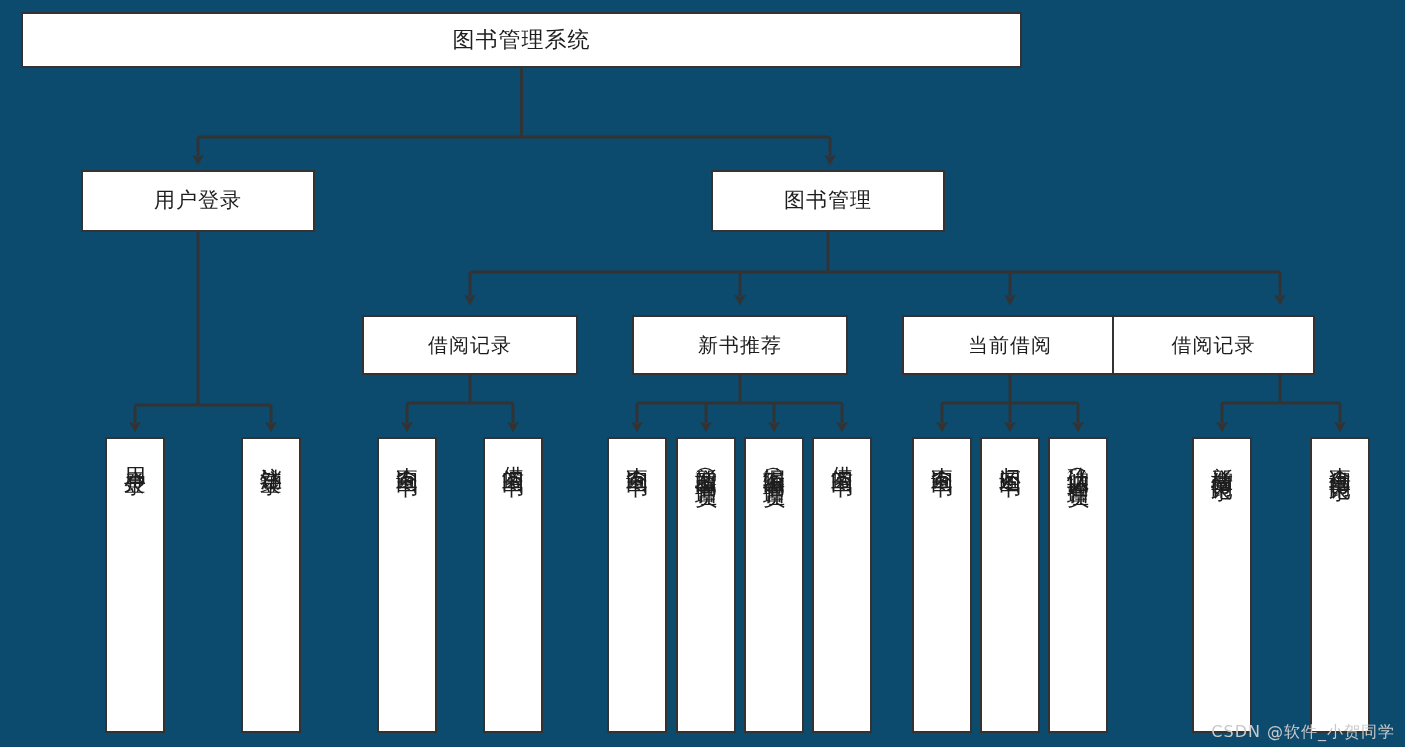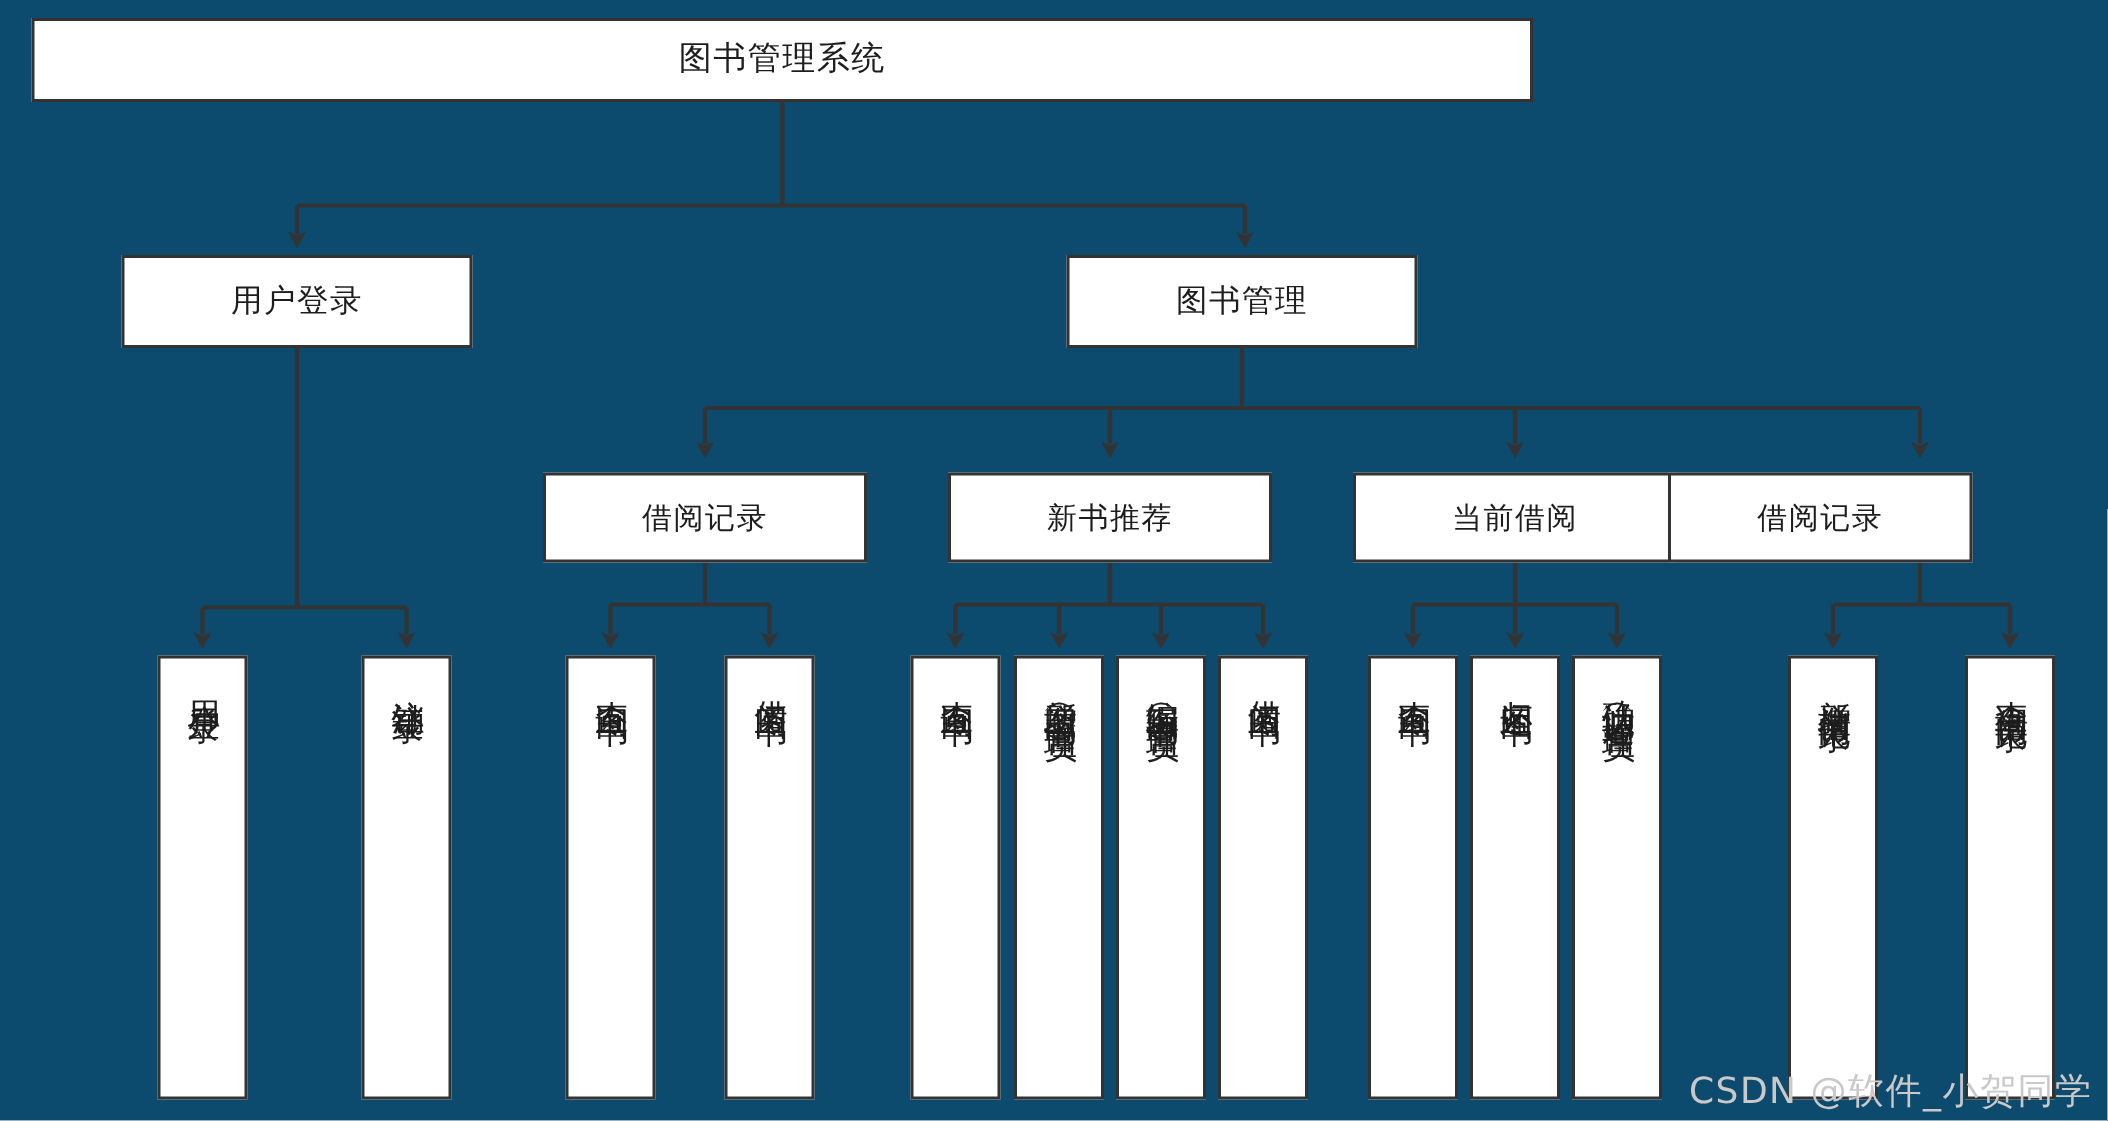--- a/index.html
+++ b/index.html
@@ -56,21 +56,21 @@
     font-size:22px;
     letter-spacing:3px;
     line-height:1;
     white-space:nowrap;
     color:#1d1d1d;
   }
   .watermark{
     position:absolute;
     right:10px;
     bottom:4px;
-    font-size:24px;
+    font-size:16px;
     color:#c9c9c9;
     letter-spacing:1px;
     z-index:5;
     white-space:nowrap;
     font-family:"DejaVu Sans","Liberation Sans",sans-serif;
   }
 </style>
 </head>
 <body>
 

